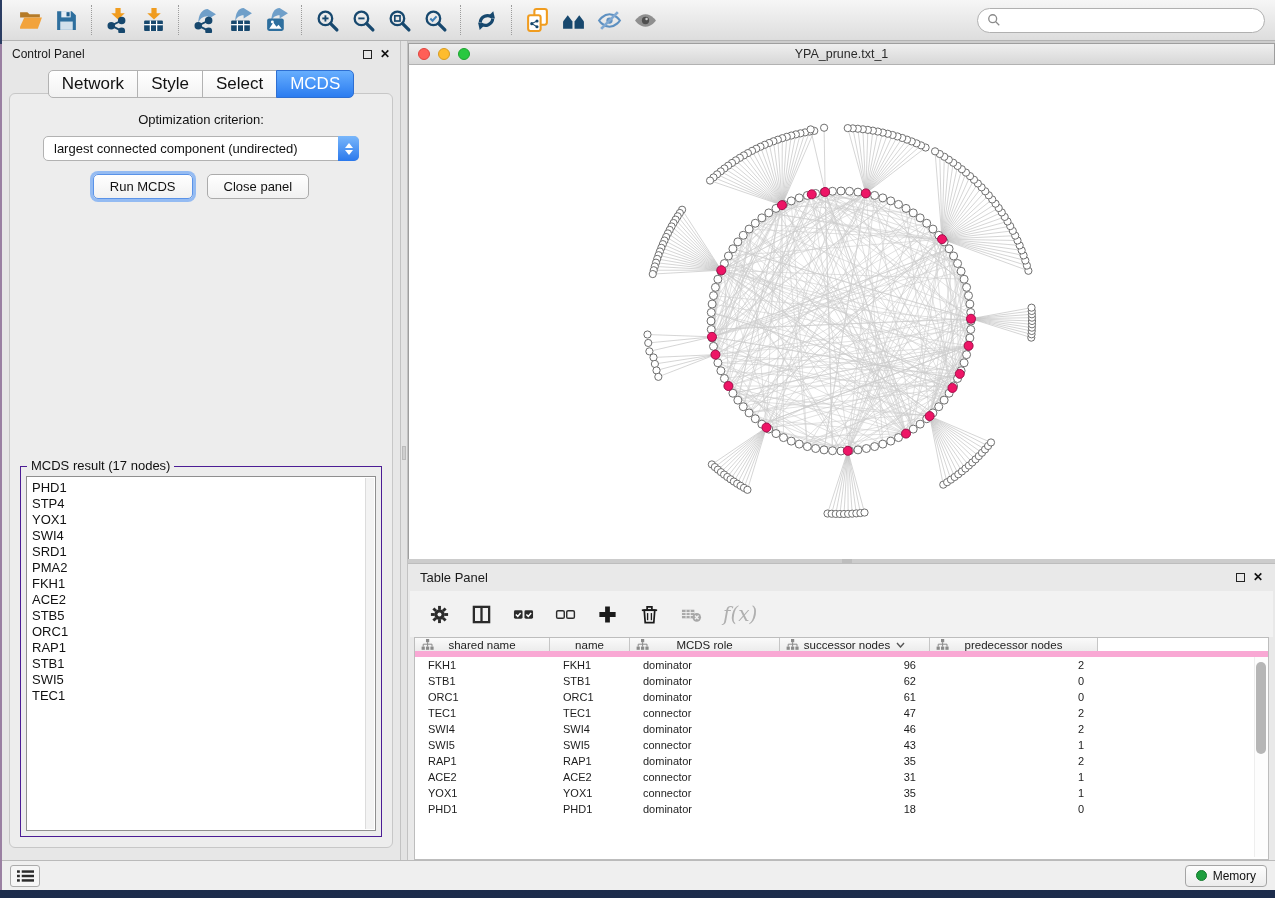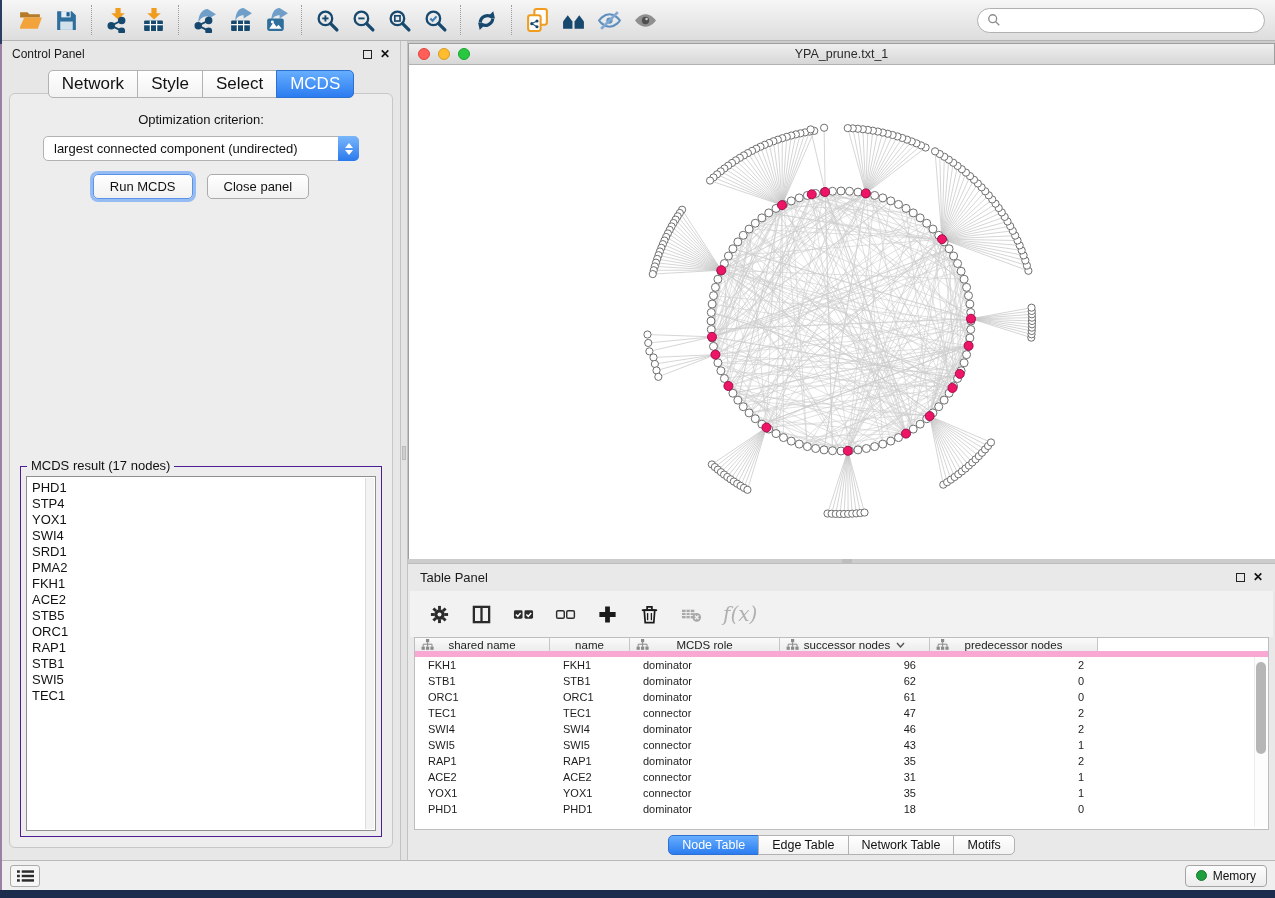--- a/index.html
+++ b/index.html
@@ -1303,26 +1303,20 @@
                 <div class="td c0" style="width: 135px;">PHD1</div>
                 <div class="td c1" style="width: 80px;">PHD1</div>
                 <div class="td c2" style="width: 150px;">dominator</div>
                 <div class="td c3" style="width: 150px;">18</div>
                 <div class="td c4" style="width: 168px;">0</div>
               </div>
             </div>
           <div class="tscroll-track"></div>
           <div class="tscroll"></div>
         </div>
-        <div class="tp-tabs">
-          <div class="seg-tab active">Node Table</div>
-          <div class="seg-tab">Edge Table</div>
-          <div class="seg-tab">Network Table</div>
-          <div class="seg-tab">Motifs</div>
-        </div>
       </div>
     </div>
   </div>
 
   <div class="status-bar">
     <div class="list-btn">
       <svg width="17" height="14" viewBox="0 0 18 14">
           <g fill="#2b2b2b">
             <rect x="0" y="1" width="3" height="2.6"></rect>
             <rect x="5" y="1" width="13" height="2.6"></rect>

